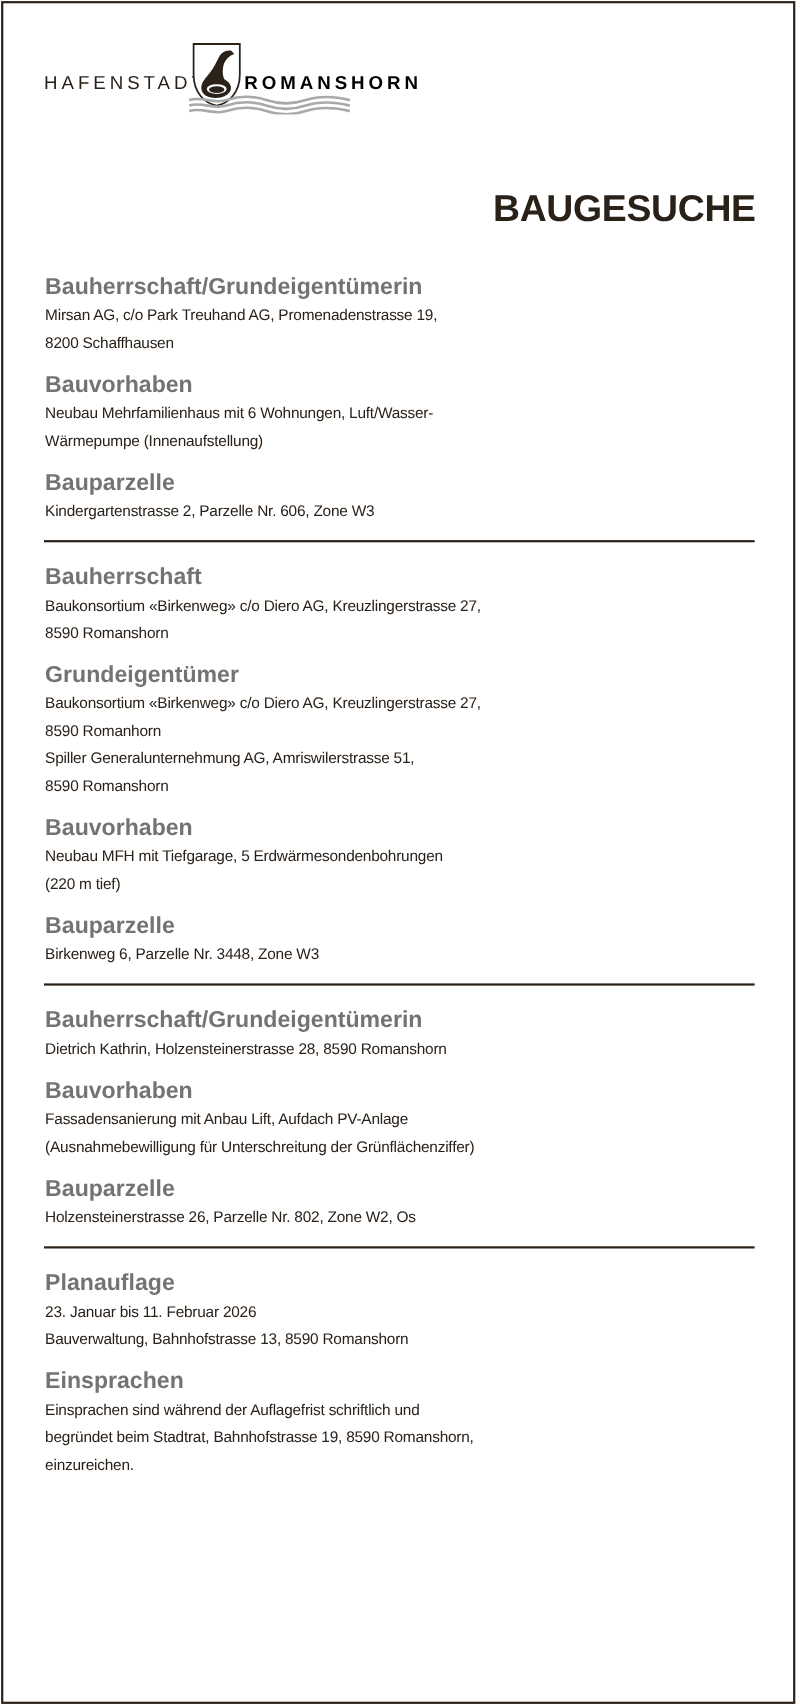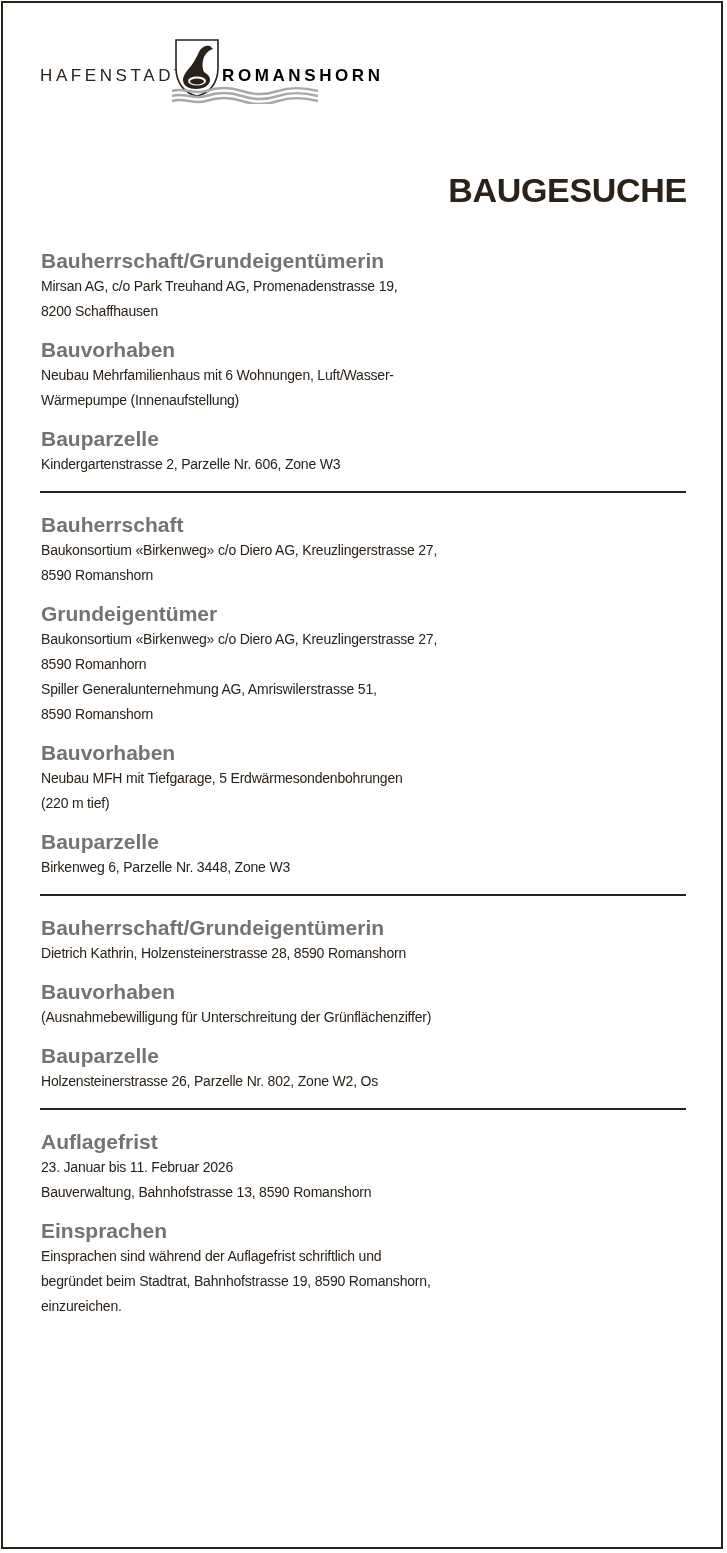--- a/index.html
+++ b/index.html
@@ -186,33 +186,34 @@
 
   <div class="separator"></div>
 
   <div class="block">
     <div class="field">
       <div class="heading">Bauherrschaft/Grundeigentümerin</div>
       <div class="body-line">Dietrich Kathrin, Holzensteinerstrasse 28, 8590 Romanshorn</div>
     </div>
     <div class="field">
       <div class="heading">Bauvorhaben</div>
+      <div class="body-line">Fassadensanierung mit Anbau Lift, Aufdach PV-Anlage</div>
       <div class="body-line">(Ausnahmebewilligung für Unterschreitung der Grünflächenziffer)</div>
     </div>
     <div class="field">
       <div class="heading">Bauparzelle</div>
       <div class="body-line">Holzensteinerstrasse 26, Parzelle Nr. 802, Zone W2, Os</div>
     </div>
   </div>
 
   <div class="separator"></div>
 
   <div class="block">
     <div class="field">
-      <div class="heading">Auflagefrist</div>
+      <div class="heading">Planauflage</div>
       <div class="body-line">23. Januar bis 11. Februar 2026</div>
       <div class="body-line">Bauverwaltung, Bahnhofstrasse 13, 8590 Romanshorn</div>
     </div>
     <div class="field">
       <div class="heading">Einsprachen</div>
       <div class="body-line">Einsprachen sind während der Auflagefrist schriftlich und</div>
       <div class="body-line">begründet beim Stadtrat, Bahnhofstrasse 19, 8590 Romanshorn,</div>
       <div class="body-line">einzureichen.</div>
     </div>
   </div>

